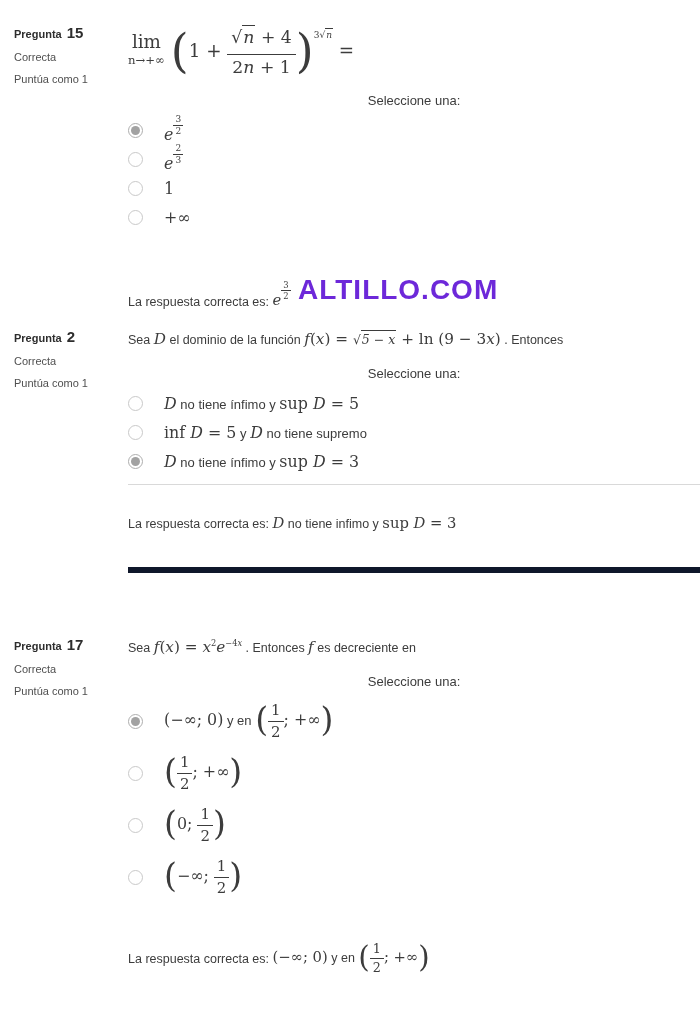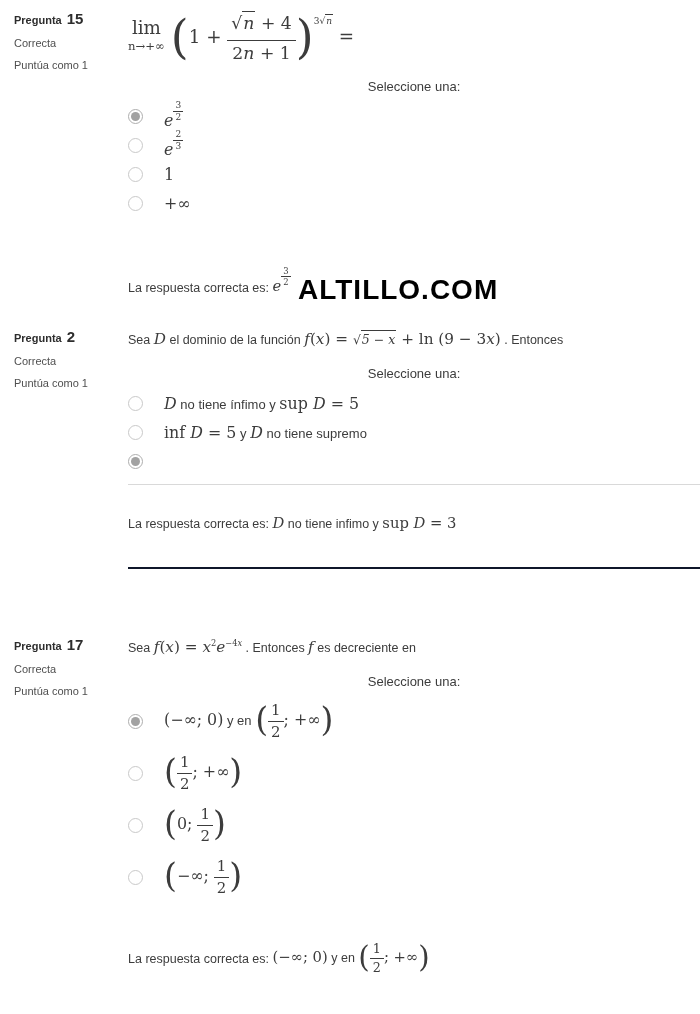--- a/index.html
+++ b/index.html
@@ -1,20 +1,20 @@
 <!DOCTYPE html>
 <html><head>
 <meta charset="utf-8">
 <style>
   html,body{margin:0;padding:0;background:#fff;}
   body{font-family:"Liberation Sans",sans-serif;color:#3c3c3c;}
   .page{position:relative;width:700px;height:1014px;background:#fff;overflow:hidden;}
 
   .question{position:absolute;left:0;width:100%;display:flex;}
-  #q15{top:10px;} #q16{top:328px;} #q17{top:636px;}
+  #q15{top:24px;} #q16{top:328px;} #q17{top:636px;}
 
   .qinfo{width:117px;flex:none;box-sizing:border-box;padding-left:14px;}
   .qtitle{font-size:11px;font-weight:bold;color:#2d2d2d;letter-spacing:0;}
   .qtitle .qnum{font-size:15px;margin-left:2px;}
   .qstate{margin-top:10px;font-size:11px;color:#4f4f4f;}
   .qscore{margin-top:10px;font-size:11px;color:#4f4f4f;}
 
   .qcontent{flex:1;box-sizing:border-box;padding-left:11px;}
   .statement{font-size:12.5px;line-height:1.5;}
   .select-label{font-size:13px;margin-top:15px;text-align:center;}
@@ -58,26 +58,26 @@
   .formula .sp{vertical-align:2.1em;font-size:0.6em;}
   .formula .frac .num{padding:1px 4px 8px;text-align:right;}
   .formula .frac .den{padding:4px 4px 1px;}
 
   .ansline{font-size:12.5px;}
   .ansline .m,.ansline .mr{font-size:1.18em;}
   .ansline .frac{font-size:1.02em;}
   .ansline .big{font-size:2.35em;}
   #q15 .ansline{margin-top:49px;}
   #q17 .ansline{margin-top:40px;}
-  .ansblock{margin-top:8px;border-top:1px solid #d9d9d9;border-bottom:2px solid #0f172a;
+  .ansblock{margin-top:8px;border-top:1px solid #d9d9d9;border-bottom:6px solid #0f172a;
             padding:29px 0 36px;}
   .ansblock .ansline{margin-top:0;}
 
   .watermark{position:absolute;left:298px;top:274px;font-size:28px;font-weight:800;
-             letter-spacing:1px;color:#000000;font-family:"Liberation Sans",sans-serif;}
+             letter-spacing:1px;color:#6d28d9;font-family:"Liberation Sans",sans-serif;}
 </style>
 </head>
 <body>
 
 <div class="page">
 
   <div class="question" id="q15">
     <div class="qinfo">
       <div class="qtitle">
         <span>Pregunta</span>
@@ -131,20 +131,21 @@
           <div class="opt">
             <span class="radio"></span>
             <span class="optlabel"><span class="m">D</span><span class="t"> no tiene ínfimo y </span><span class="mr">sup </span><span class="m">D</span><span class="mr"> = 5</span></span>
           </div>
           <div class="opt">
             <span class="radio"></span>
             <span class="optlabel"><span class="mr">inf </span><span class="m">D</span><span class="mr"> = 5</span><span class="t"> y </span><span class="m">D</span><span class="t"> no tiene supremo</span></span>
           </div>
           <div class="opt">
             <span class="radio sel"></span>
+            <span class="optlabel"><span class="m">D</span><span class="t"> no tiene ínfimo y </span><span class="mr">sup </span><span class="m">D</span><span class="mr"> = 3</span></span>
           </div>
         </div>
       <div class="ansblock">
         <div class="ansline">
           <span>La respuesta correcta es: </span><span><span class="m">D</span><span class="t"> no tiene infimo y </span><span class="mr">sup </span><span class="m">D</span><span class="mr"> = 3</span></span>
         </div>
       </div>
     </div>
   </div>
 

